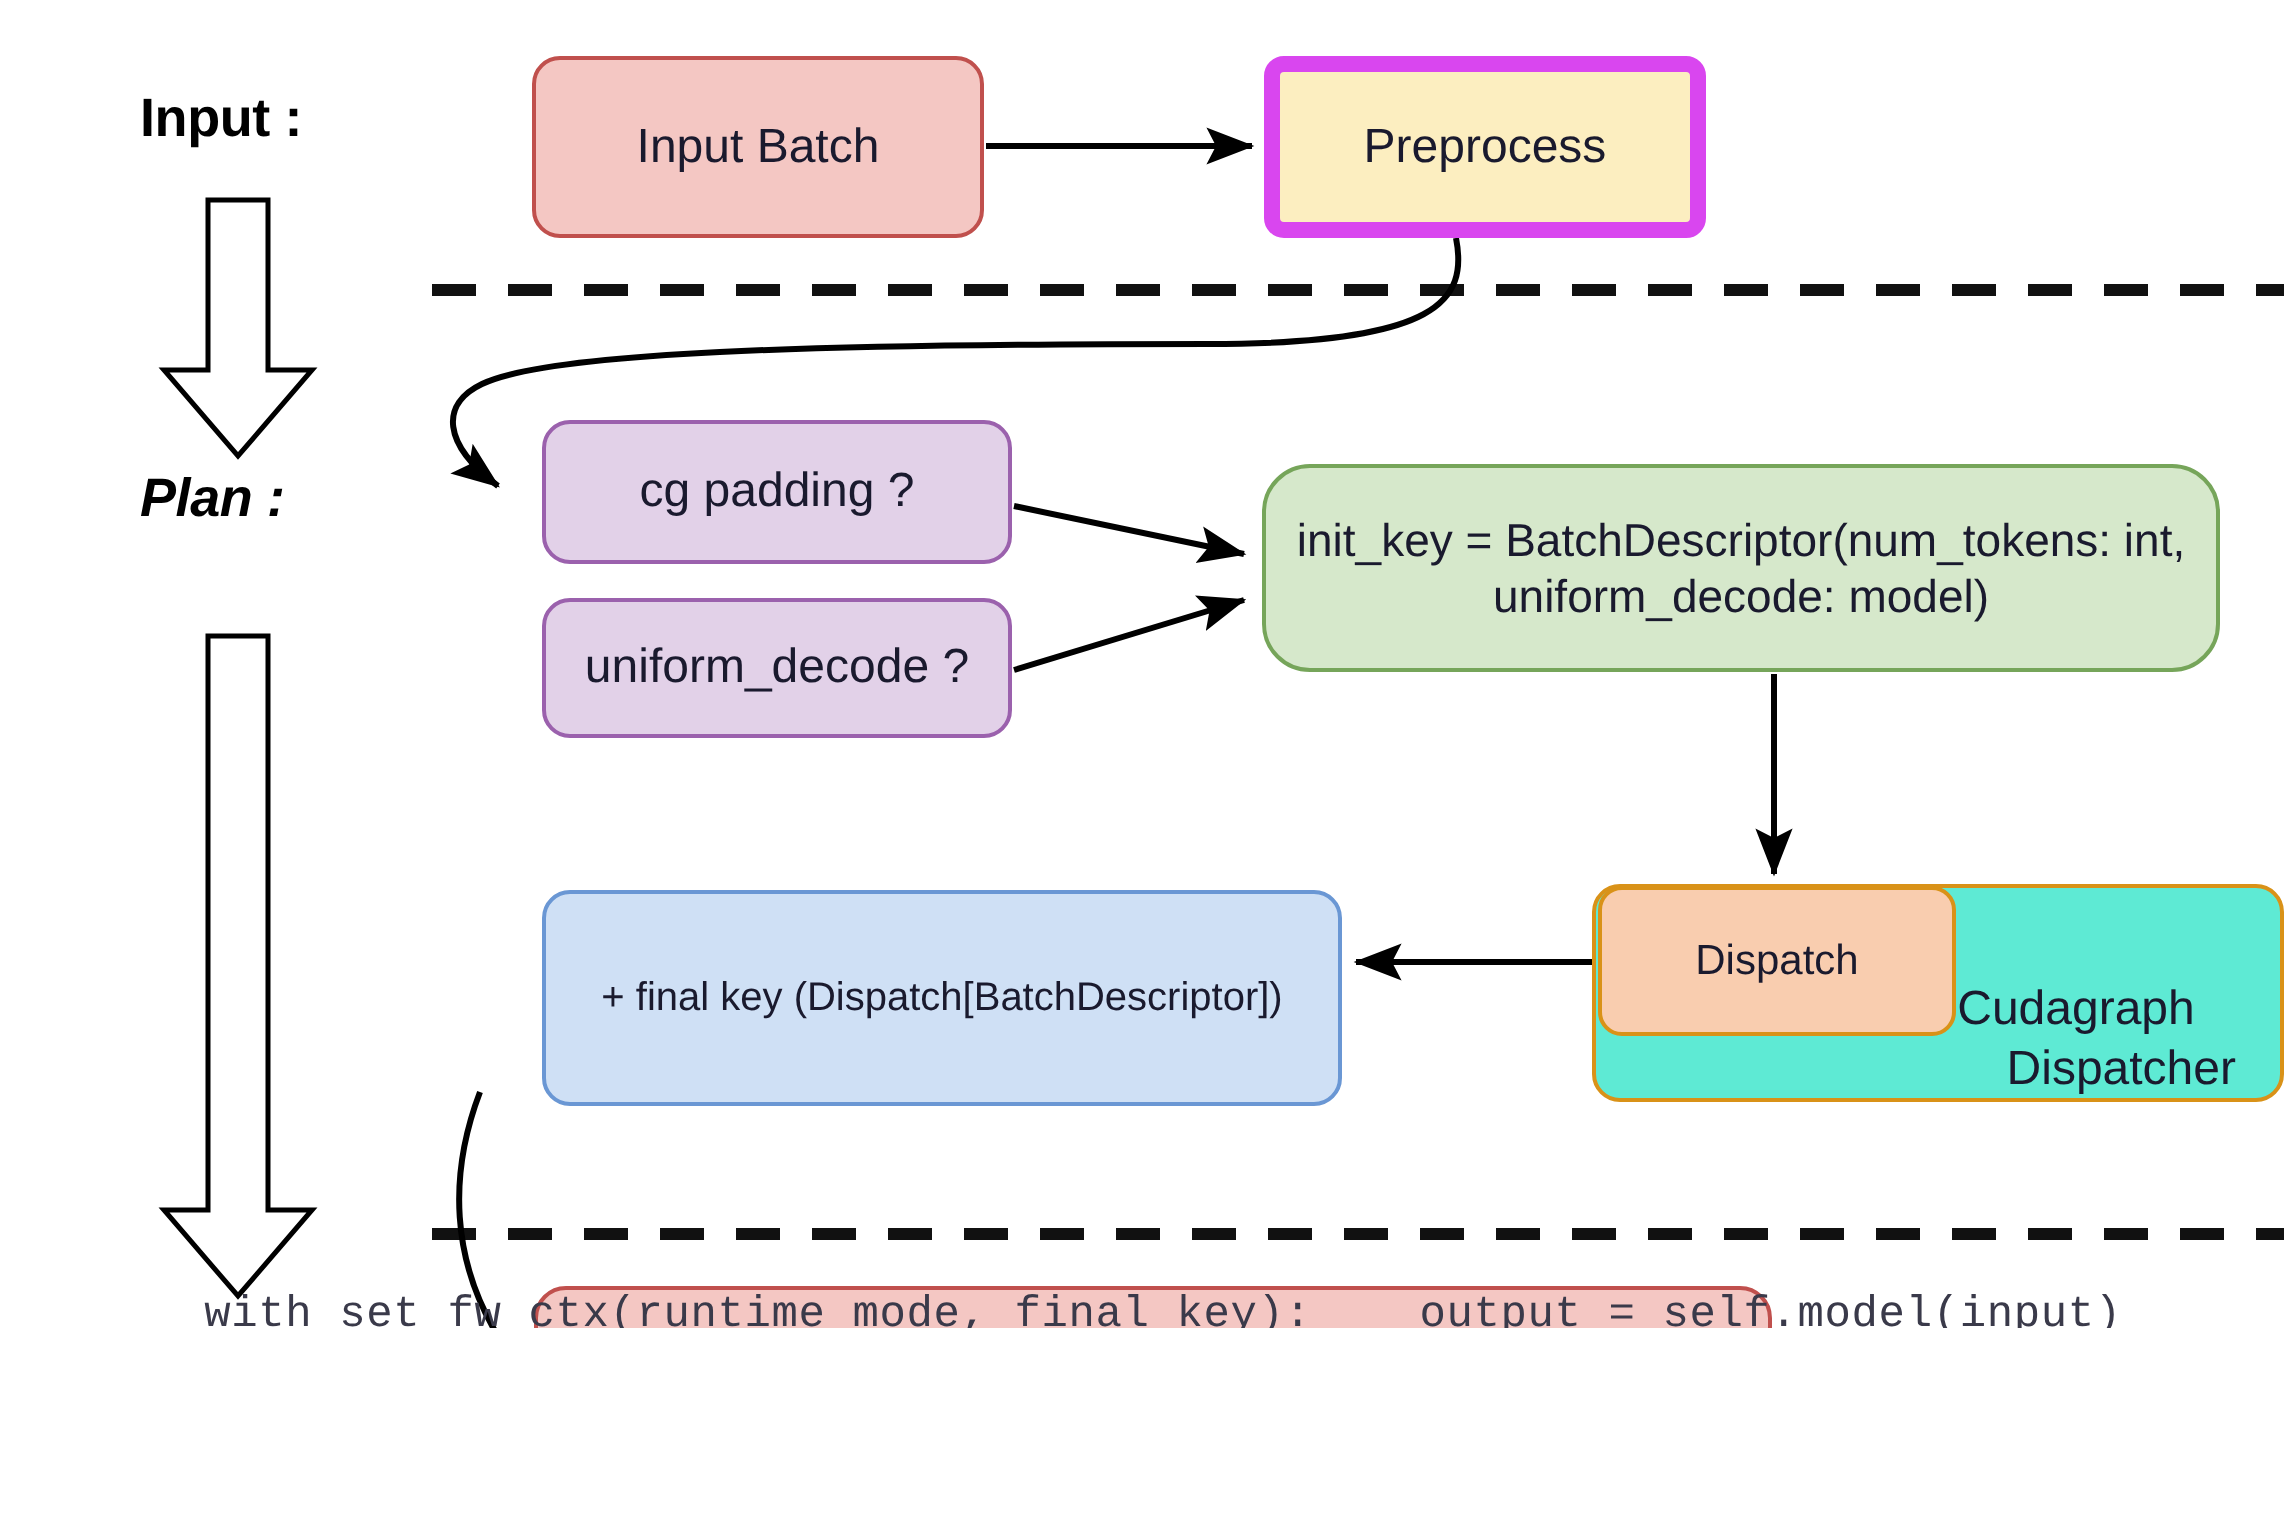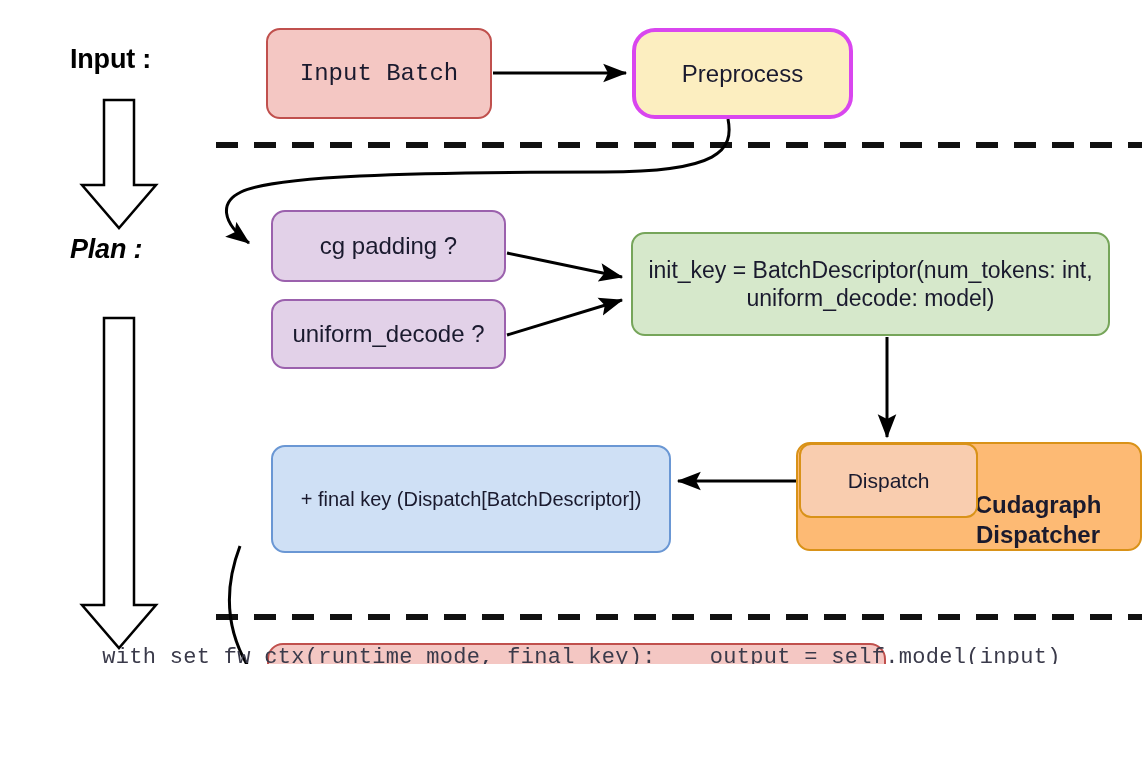--- a/index.html
+++ b/index.html
@@ -43,49 +43,47 @@
     font-family: "Liberation Sans", sans-serif;
     color: #1a1a2e;
     line-height: 1.22;
     border-style: solid;
   }
   .node-red {
     background: #f4c7c3;
     border: 2px solid #c0504d;
     border-radius: 14px;
     font-size: 24px;
-    font-family: Liberation Mono, monospace;
   }
   .node-yellow {
     background: #fceec0;
-    border: 4px solid #d946ef;
-    border-radius: 23px;
+    border: 8px solid #d946ef;
+    border-radius: 10px;
     font-size: 24px;
   }
   .node-purple {
     background: #e2d1e8;
     border: 2px solid #9b61ad;
     border-radius: 14px;
     font-size: 24px;
   }
   .node-green {
     background: #d6e8cb;
     border: 2px solid #76a55a;
     border-radius: 14px;
     font-size: 23px;
   }
   .node-orange-outer {
-    background: #fdba74;
+    background: #5eead4;
     border: 2px solid #d99218;
     border-radius: 14px;
     font-size: 24px;
     align-items: flex-start;
     justify-content: flex-end;
     padding: 10px 22px 0 0;
-    font-weight: bold;
   }
   .node-orange-inner {
     background: #f9cdaf;
     border: 2px solid #d99218;
     border-radius: 12px;
     font-size: 21px;
   }
   .node-blue {
     background: #cfe0f5;
     border: 2px solid #6a97d4;
@@ -158,28 +156,28 @@
   </div>
 
   <div class="node node-purple" style="left:227px; top:299px; width:235px; height:70px;">
     <span>uniform_decode ?</span>
   </div>
 
   <div class="node node-purple" style="left:227px; top:210px; width:235px; height:72px;">
     <span>cg padding ?</span>
   </div>
 
-  <div class="node node-green" style="left:587px; top:232px; width:479px; height:104px; flex-direction:column;">
+  <div class="node node-green" style="left:587px; top:232px; width:479px; height:104px; flex-direction:column;border-radius:24px;">
     <span class="inner-line">init_key = BatchDescriptor(num_tokens: int,</span>
     <span class="inner-line">uniform_decode: model)</span>
   </div>
 
   <div class="node node-orange-outer" style="left:752px; top:442px; width:346px; height:109px; flex-direction:column; align-items:flex-end;">
     <span class="inner-line" style="width:160px; text-align:center;">Cudagraph</span>
-    <span class="inner-line" style="width:160px; text-align:center;">Dispatcher</span>
+    <span class="inner-line" style="width:160px; text-align:right;">Dispatcher</span>
   </div>
 
   <div class="node node-orange-inner" style="left:755px; top:443px; width:179px; height:75px;">
     <span>Dispatch</span>
   </div>
 
   <div class="node node-blue" style="left:227px; top:445px; width:400px; height:108px; flex-direction:column;">
     <span class="inner-line">+ final key (Dispatch[BatchDescriptor])</span>
   </div>
 

